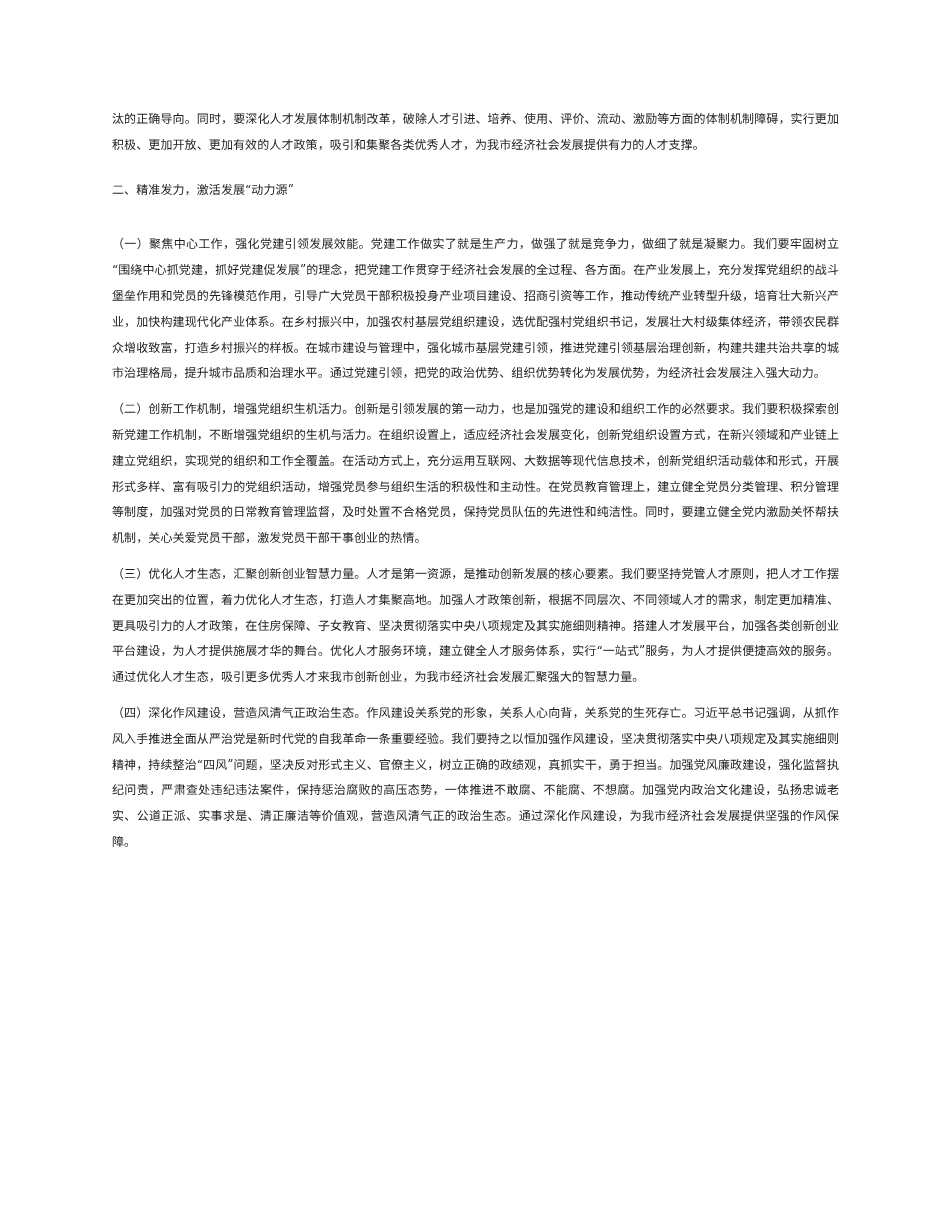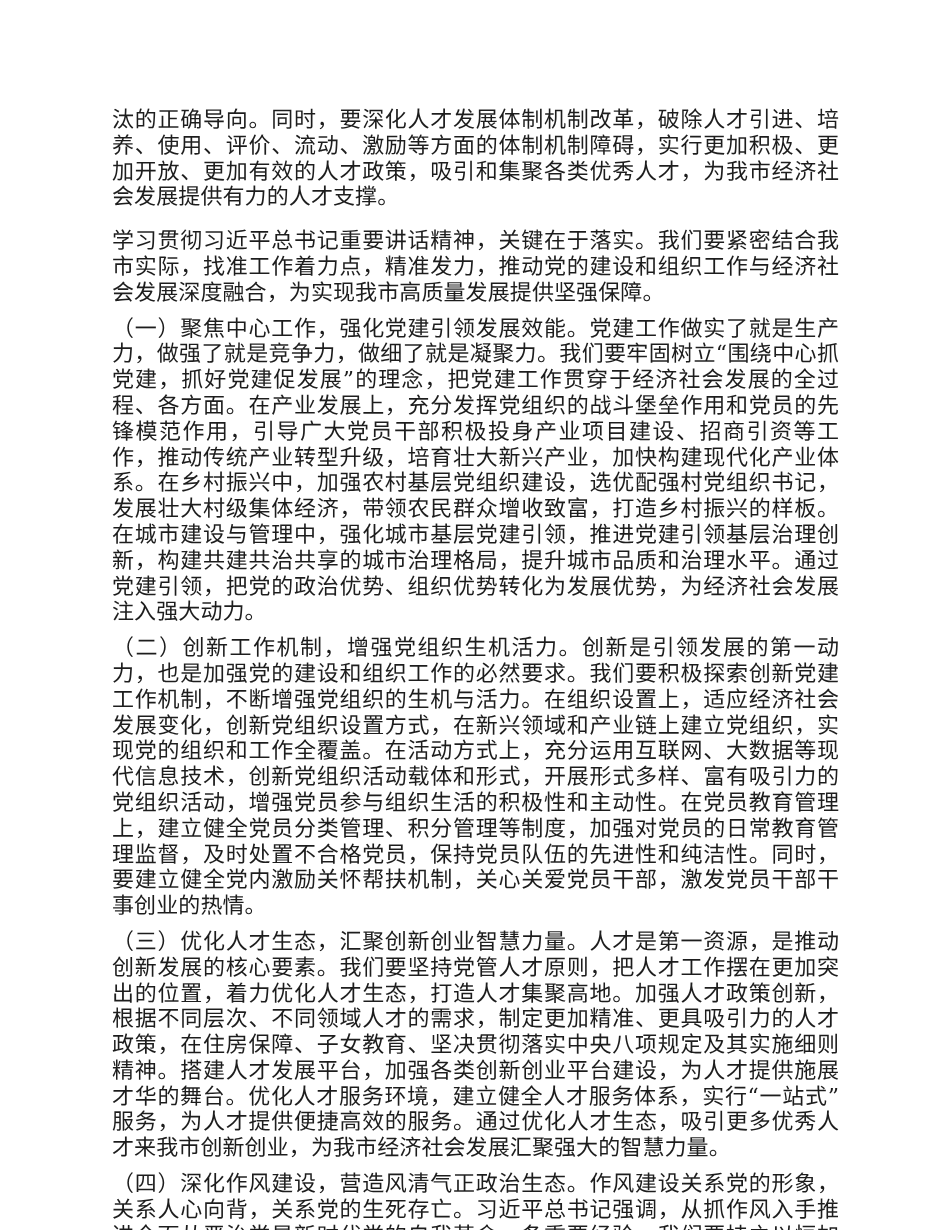--- a/index.html
+++ b/index.html
@@ -20,21 +20,21 @@
     overflow: hidden;
   }
   .page-body {
     position: absolute;
     left: 112px;
     top: 107px;
     width: 727px;
   }
   .para {
     margin: 0 0 0 0;
-    font-size: 22px;
+    font-size: 12px;
     line-height: 25.8px;
     color: #1d1d1d;
     text-align: justify;
     text-justify: inter-ideograph;
     letter-spacing: 0.1px;
     font-family: "DejaVu Serif", "Liberation Serif", serif;
     text-indent: 0;
     word-break: break-all;
   }
   .para.heading {
@@ -50,22 +50,22 @@
     height: 9px;
   }
 </style>
 </head>
 <body>
 
 <div class="page">
   <div class="page-body" id="doc-body">
       <p class="para">汰的正确导向。同时，要深化人才发展体制机制改革，破除人才引进、培养、使用、评价、流动、激励等方面的体制机制障碍，实行更加积极、更加开放、更加有效的人才政策，吸引和集聚各类优秀人才，为我市经济社会发展提供有力的人才支撑。</p>
       <div class="gap-sm"></div>
+      <p class="para heading">二、精准发力，激活发展“动力源”</p>
       <div class="gap-sm"></div>
-      <p class="para">学习贯彻习近平总书记重要讲话精神，关键在于落实。我们要紧密结合我市实际，找准工作着力点，精准发力，推动党的建设和组织工作与经济社会发展深度融合，为实现我市高质量发展提供坚强保障。</p>
       <div class="gap"></div>
       <p class="para">（一）聚焦中心工作，强化党建引领发展效能。党建工作做实了就是生产力，做强了就是竞争力，做细了就是凝聚力。我们要牢固树立“围绕中心抓党建，抓好党建促发展”的理念，把党建工作贯穿于经济社会发展的全过程、各方面。在产业发展上，充分发挥党组织的战斗堡垒作用和党员的先锋模范作用，引导广大党员干部积极投身产业项目建设、招商引资等工作，推动传统产业转型升级，培育壮大新兴产业，加快构建现代化产业体系。在乡村振兴中，加强农村基层党组织建设，选优配强村党组织书记，发展壮大村级集体经济，带领农民群众增收致富，打造乡村振兴的样板。在城市建设与管理中，强化城市基层党建引领，推进党建引领基层治理创新，构建共建共治共享的城市治理格局，提升城市品质和治理水平。通过党建引领，把党的政治优势、组织优势转化为发展优势，为经济社会发展注入强大动力。</p>
       <div class="gap"></div>
       <p class="para">（二）创新工作机制，增强党组织生机活力。创新是引领发展的第一动力，也是加强党的建设和组织工作的必然要求。我们要积极探索创新党建工作机制，不断增强党组织的生机与活力。在组织设置上，适应经济社会发展变化，创新党组织设置方式，在新兴领域和产业链上建立党组织，实现党的组织和工作全覆盖。在活动方式上，充分运用互联网、大数据等现代信息技术，创新党组织活动载体和形式，开展形式多样、富有吸引力的党组织活动，增强党员参与组织生活的积极性和主动性。在党员教育管理上，建立健全党员分类管理、积分管理等制度，加强对党员的日常教育管理监督，及时处置不合格党员，保持党员队伍的先进性和纯洁性。同时，要建立健全党内激励关怀帮扶机制，关心关爱党员干部，激发党员干部干事创业的热情。</p>
       <div class="gap"></div>
       <p class="para">（三）优化人才生态，汇聚创新创业智慧力量。人才是第一资源，是推动创新发展的核心要素。我们要坚持党管人才原则，把人才工作摆在更加突出的位置，着力优化人才生态，打造人才集聚高地。加强人才政策创新，根据不同层次、不同领域人才的需求，制定更加精准、更具吸引力的人才政策，在住房保障、子女教育、坚决贯彻落实中央八项规定及其实施细则精神。搭建人才发展平台，加强各类创新创业平台建设，为人才提供施展才华的舞台。优化人才服务环境，建立健全人才服务体系，实行“一站式”服务，为人才提供便捷高效的服务。通过优化人才生态，吸引更多优秀人才来我市创新创业，为我市经济社会发展汇聚强大的智慧力量。</p>
       <div class="gap"></div>
       <p class="para">（四）深化作风建设，营造风清气正政治生态。作风建设关系党的形象，关系人心向背，关系党的生死存亡。习近平总书记强调，从抓作风入手推进全面从严治党是新时代党的自我革命一条重要经验。我们要持之以恒加强作风建设，坚决贯彻落实中央八项规定及其实施细则精神，持续整治“四风”问题，坚决反对形式主义、官僚主义，树立正确的政绩观，真抓实干，勇于担当。加强党风廉政建设，强化监督执纪问责，严肃查处违纪违法案件，保持惩治腐败的高压态势，一体推进不敢腐、不能腐、不想腐。加强党内政治文化建设，弘扬忠诚老实、公道正派、实事求是、清正廉洁等价值观，营造风清气正的政治生态。通过深化作风建设，为我市经济社会发展提供坚强的作风保障。</p>
     </div>
 </div>

